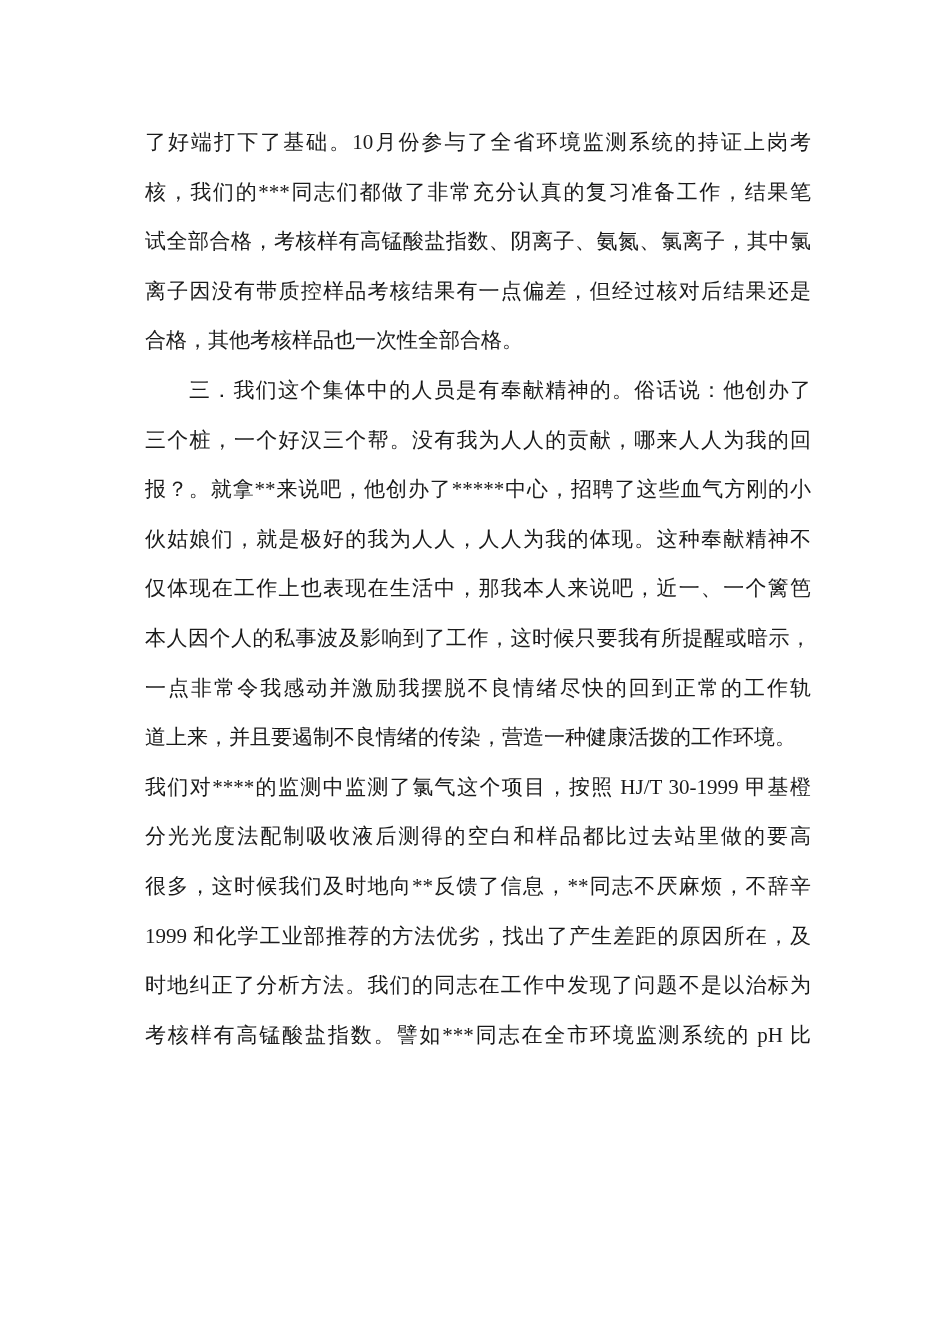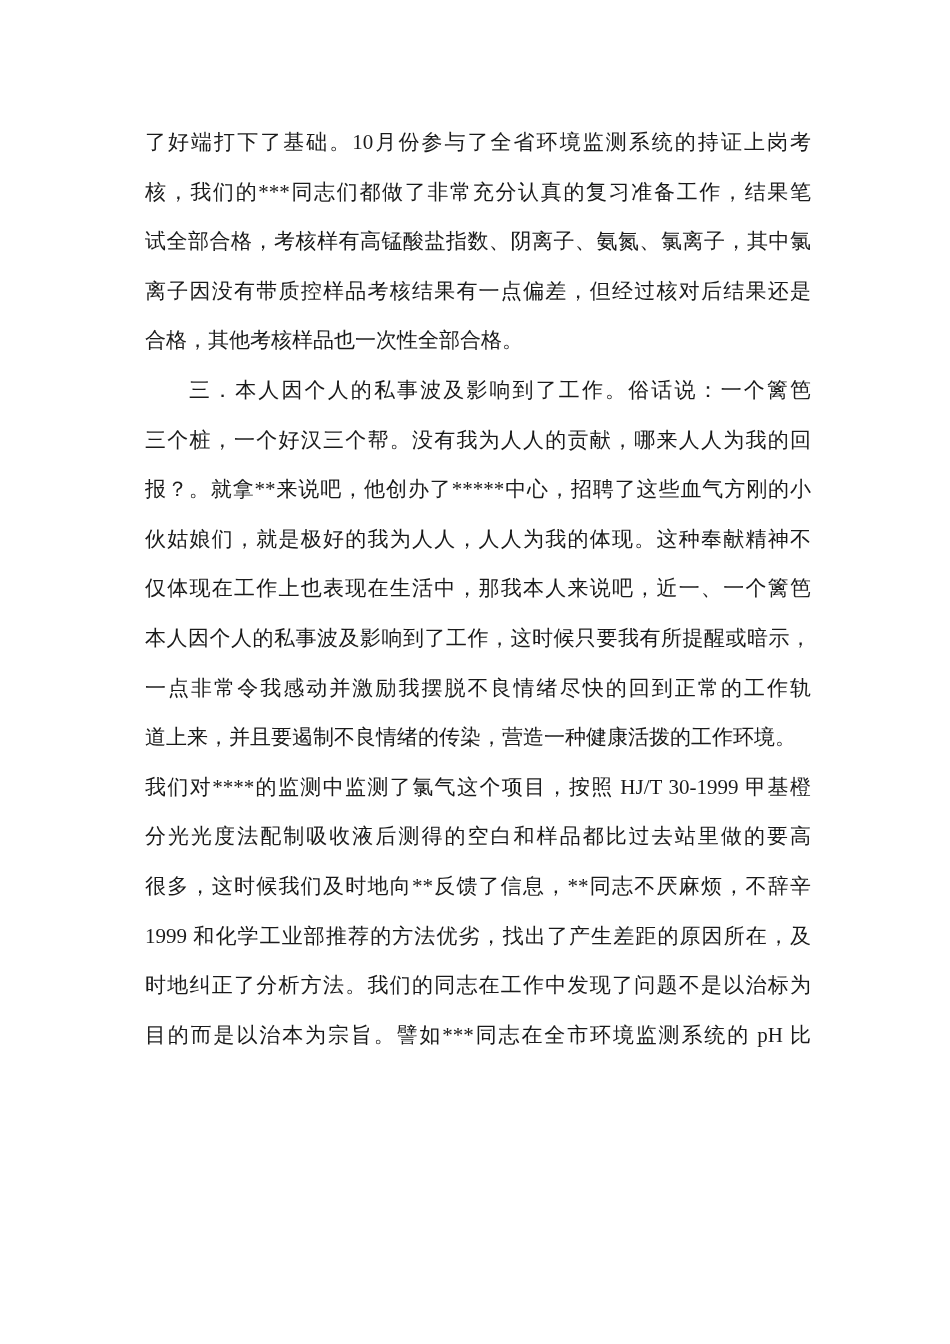--- a/index.html
+++ b/index.html
@@ -23,28 +23,28 @@
 </head>
 <body>
 
 <div class="page">
   <div class="content" id="content">
     <div class="line">了好端打下了基础。10月份参与了全省环境监测系统的持证上岗考</div>
     <div class="line">核，我们的***同志们都做了非常充分认真的复习准备工作，结果笔</div>
     <div class="line">试全部合格，考核样有高锰酸盐指数、阴离子、氨氮、氯离子，其中氯</div>
     <div class="line">离子因没有带质控样品考核结果有一点偏差，但经过核对后结果还是</div>
     <div class="line last">合格，其他考核样品也一次性全部合格。</div>
-    <div class="line indent">三．本人因个人的私事波及影响到了工作。俗话说：一个篱笆</div>
+    <div class="line indent">三．我们这个集体中的人员是有奉献精神的。俗话说：他创办了</div>
     <div class="line">三个桩，一个好汉三个帮。没有我为人人的贡献，哪来人人为我的回</div>
     <div class="line">报？。就拿**来说吧，他创办了*****中心，招聘了这些血气方刚的小</div>
     <div class="line">伙姑娘们，就是极好的我为人人，人人为我的体现。这种奉献精神不</div>
     <div class="line">仅体现在工作上也表现在生活中，那我本人来说吧，近一、一个篱笆</div>
     <div class="line">本人因个人的私事波及影响到了工作，这时候只要我有所提醒或暗示，</div>
     <div class="line">一点非常令我感动并激励我摆脱不良情绪尽快的回到正常的工作轨</div>
     <div class="line last">道上来，并且要遏制不良情绪的传染，营造一种健康活拨的工作环境。</div>
     <div class="line">我们对****的监测中监测了氯气这个项目，按照 HJ/T 30-1999 甲基橙</div>
     <div class="line">分光光度法配制吸收液后测得的空白和样品都比过去站里做的要高</div>
     <div class="line">很多，这时候我们及时地向**反馈了信息，**同志不厌麻烦，不辞辛</div>
     <div class="line">1999 和化学工业部推荐的方法优劣，找出了产生差距的原因所在，及</div>
     <div class="line">时地纠正了分析方法。我们的同志在工作中发现了问题不是以治标为</div>
-    <div class="line">目的而是以治本为宗旨。譬如***同志在全市环境监测系统的 pH 比</div>
+    <div class="line">考核样有高锰酸盐指数。譬如***同志在全市环境监测系统的 pH 比</div>
   </div>
 </div>
 
 </body></html>

